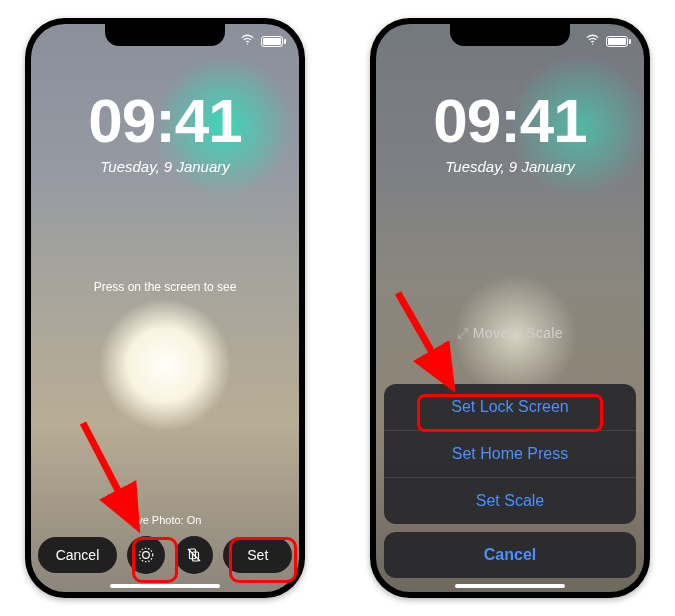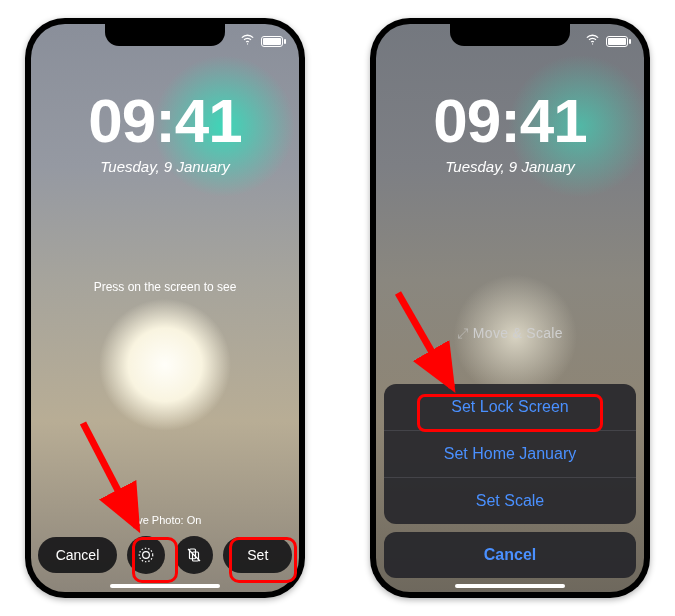--- a/index.html
+++ b/index.html
@@ -237,21 +237,21 @@
     <div class="clock">
       <div class="clock-time">09:41</div>
       <div class="clock-date">Tuesday, 9 January</div>
     </div>
     <div class="move-scale">
       <span style="opacity:0.6">⤢ </span><span>Move &amp; Scale</span>
     </div>
     <div class="action-sheet">
       <div class="sheet-group">
         <div class="sheet-item">Set Lock Screen</div>
-        <div class="sheet-item">Set Home January</div>
+        <div class="sheet-item">Set Home Press</div>
         <div class="sheet-item">Set Scale</div>
       </div>
       <div class="sheet-cancel">Cancel</div>
     </div>
     <div class="home-indicator"></div>
   </div>
 </div>
 
 <div class="highlight" style="left:132px; top:537px; width:46px; height:46px; border-radius:10px;"></div>
 <div class="highlight" style="left:229px; top:537px; width:68px; height:46px; border-radius:10px;"></div>

